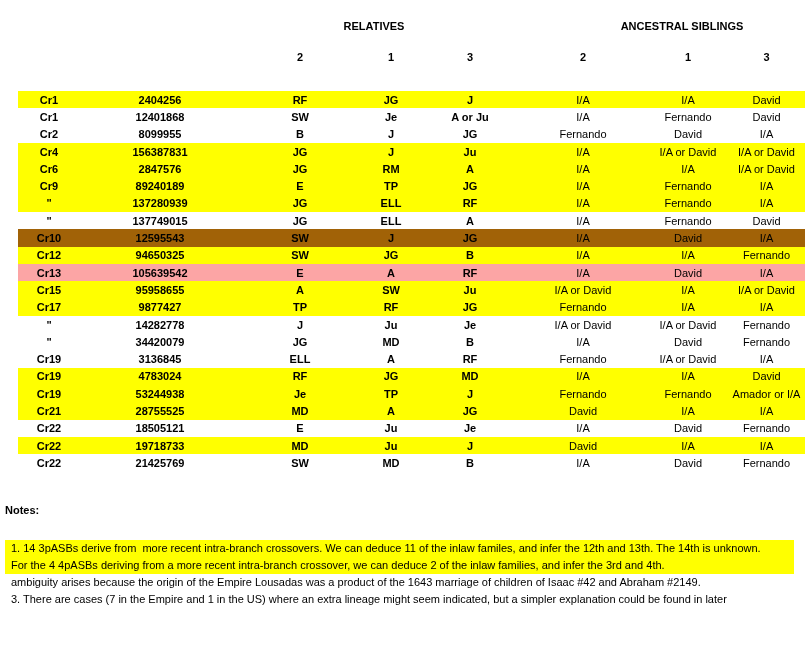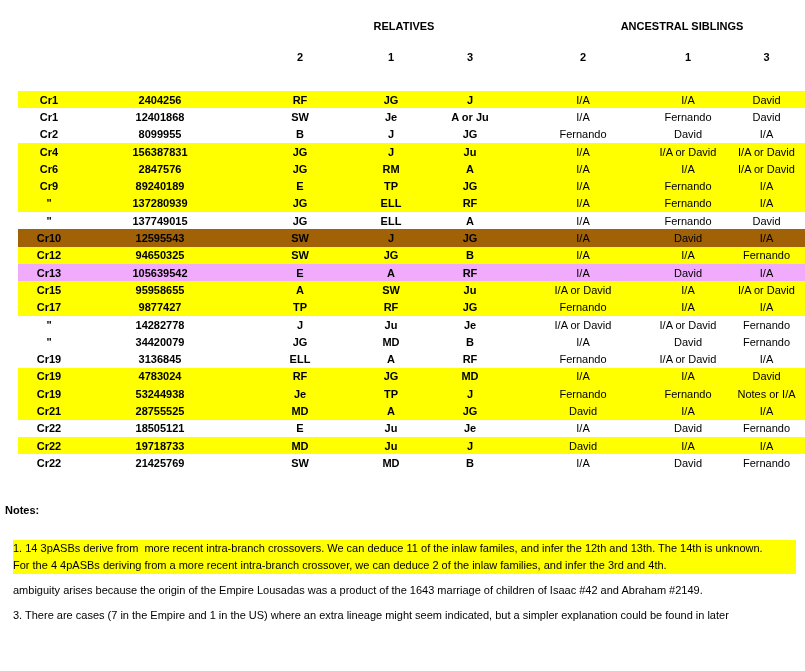--- a/index.html
+++ b/index.html
@@ -13,21 +13,21 @@
     overflow: hidden;
   }
   .group-header {
     position: absolute;
     top: 20px;
     transform: translateX(-50%);
     font-size: 11px;
     font-weight: bold;
     white-space: nowrap;
   }
-  .group-header.rel { left: 404px; }
+  .group-header.rel { left: 374px; }
   .group-header.asb { left: 682px; }
 
   table.xtable {
     position: absolute;
     left: 18px;
     top: 45px;
     width: 787px;
     border-collapse: collapse;
     table-layout: fixed;
     font-size: 11px;
@@ -54,21 +54,21 @@
     left: 5px;
     top: 502px;
     width: 790px;
     font-size: 11px;
     line-height: 17px;
   }
   .notes-heading {
     font-weight: bold;
     margin-bottom: 21px;
   }
-  .note { margin: 8px; }
+  .note { margin: 0; padding-left: 6px; }
   .note.hl { background: #FFFF00; width: 783px; }
   .note-line { white-space: pre; line-height: 17px; }
 </style>
 </head>
 <body>
 
 <div class="page">
 
   <div class="group-header rel">RELATIVES</div>
   <div class="group-header asb">ANCESTRAL SIBLINGS</div>
@@ -190,21 +190,21 @@
         <tr class="hl" style="background: rgb(255, 255, 0);">
     <td class="bold">Cr12</td>
     <td class="bold">94650325</td>
     <td class="bold">SW</td>
     <td class="bold">JG</td>
     <td class="bold">B</td>
     <td>I/A</td>
     <td>I/A</td>
     <td>Fernando</td>
   </tr>
-        <tr class="hl" style="background: #f0abfc;">
+        <tr class="hl" style="background: #fca5a5;">
     <td class="bold">Cr13</td>
     <td class="bold">105639542</td>
     <td class="bold">E</td>
     <td class="bold">A</td>
     <td class="bold">RF</td>
     <td>I/A</td>
     <td>David</td>
     <td>I/A</td>
   </tr>
         <tr class="hl" style="background: rgb(255, 255, 0);">
@@ -268,21 +268,21 @@
     <td>David</td>
   </tr>
         <tr class="hl" style="background: rgb(255, 255, 0);">
     <td class="bold">Cr19</td>
     <td class="bold">53244938</td>
     <td class="bold">Je</td>
     <td class="bold">TP</td>
     <td class="bold">J</td>
     <td>Fernando</td>
     <td>Fernando</td>
-    <td>Notes or I/A</td>
+    <td>Amador or I/A</td>
   </tr>
         <tr class="hl" style="background: rgb(255, 255, 0);">
     <td class="bold">Cr21</td>
     <td class="bold">28755525</td>
     <td class="bold">MD</td>
     <td class="bold">A</td>
     <td class="bold">JG</td>
     <td>David</td>
     <td>I/A</td>
     <td>I/A</td>

